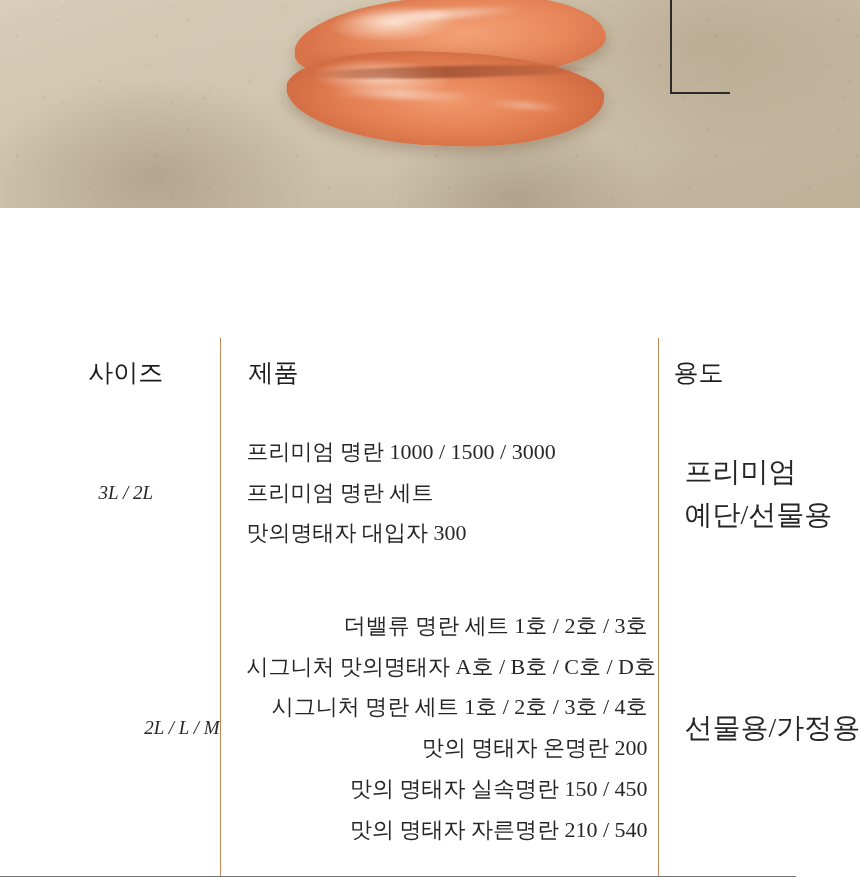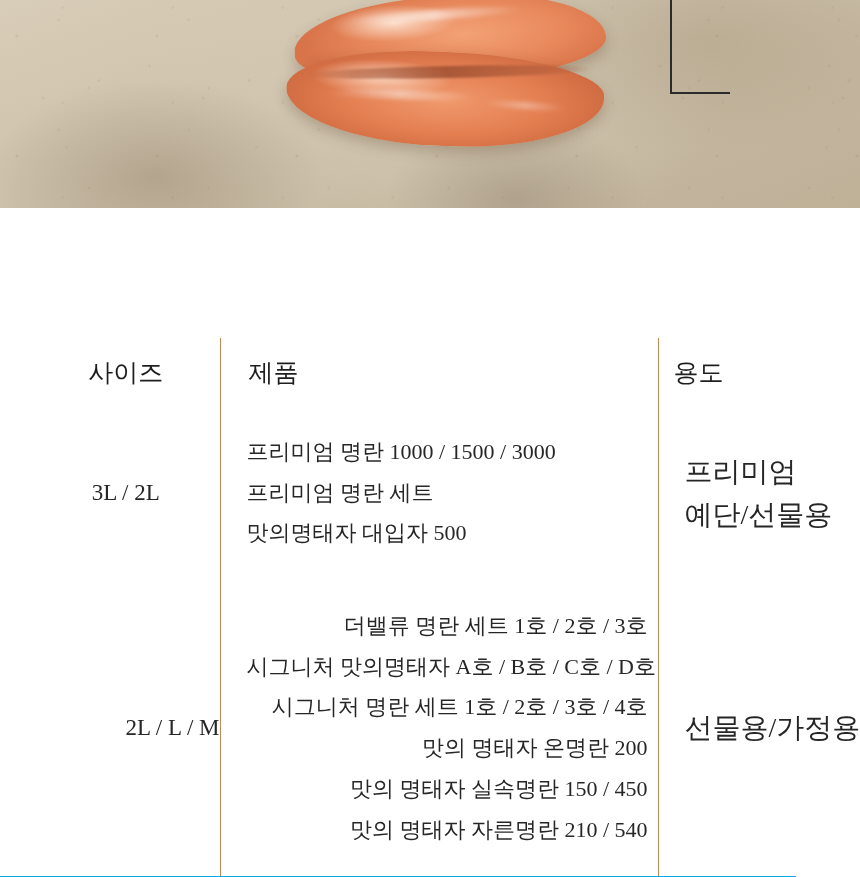--- a/index.html
+++ b/index.html
@@ -8,21 +8,21 @@
     width: 860px; height: 877px;
     background: #ffffff;
     font-family: "Liberation Serif", "DejaVu Serif", serif;
     overflow: hidden;
   }
 
   .page {
     position: relative;
     width: 796px;
     height: 877px;
-    background: #0ea5e9;
+    background: #737373;
   }
 
   
   .photo-band {
     position: relative;
     width: 860px;
     height: 208px;
     overflow: hidden;
     background: #cdbfa9;
   }
@@ -157,22 +157,23 @@
   thead th.c-use  { padding-left: 15px; }
 
   tbody td {
     border-bottom: 1px solid #b5651d;
     font-size: 22px;
     color: #262626;
   }
   tbody td.c-size {
     text-align: center;
     border-right: 1px solid #c08a55;
-    font-size: 23px;
+    font-size: 19px;
     white-space: nowrap;
+    font-style: italic;
   }
   tbody td.c-prod {
     padding: 26px 10px 26px 26px;
     border-right: 1px solid #c08a55;
     line-height: 1.85;
   }
   tbody td.c-use {
     padding-left: 26px;
     line-height: 1.55;
     font-size: 28px;
@@ -221,21 +222,21 @@
           <th class="c-prod">제품</th>
           <th class="c-use">용도</th>
         </tr>
       </thead>
       <tbody>
         <tr>
           <td class="c-size">3L / 2L</td>
           <td class="c-prod">
             <div class="prod-line">프리미엄 명란 1000 / 1500 / 3000</div>
             <div class="prod-line">프리미엄 명란 세트</div>
-            <div class="prod-line">맛의명태자 대입자 500</div>
+            <div class="prod-line">맛의명태자 대입자 300</div>
           </td>
           <td class="c-use">
             <div class="use-line">프리미엄</div>
             <div class="use-line">예단/선물용</div>
           </td>
         </tr>
         <tr class="last">
           <td class="c-size">2L / L / M</td>
           <td class="c-prod">
             <div class="prod-line">더밸류 명란 세트 1호 / 2호 / 3호</div>

